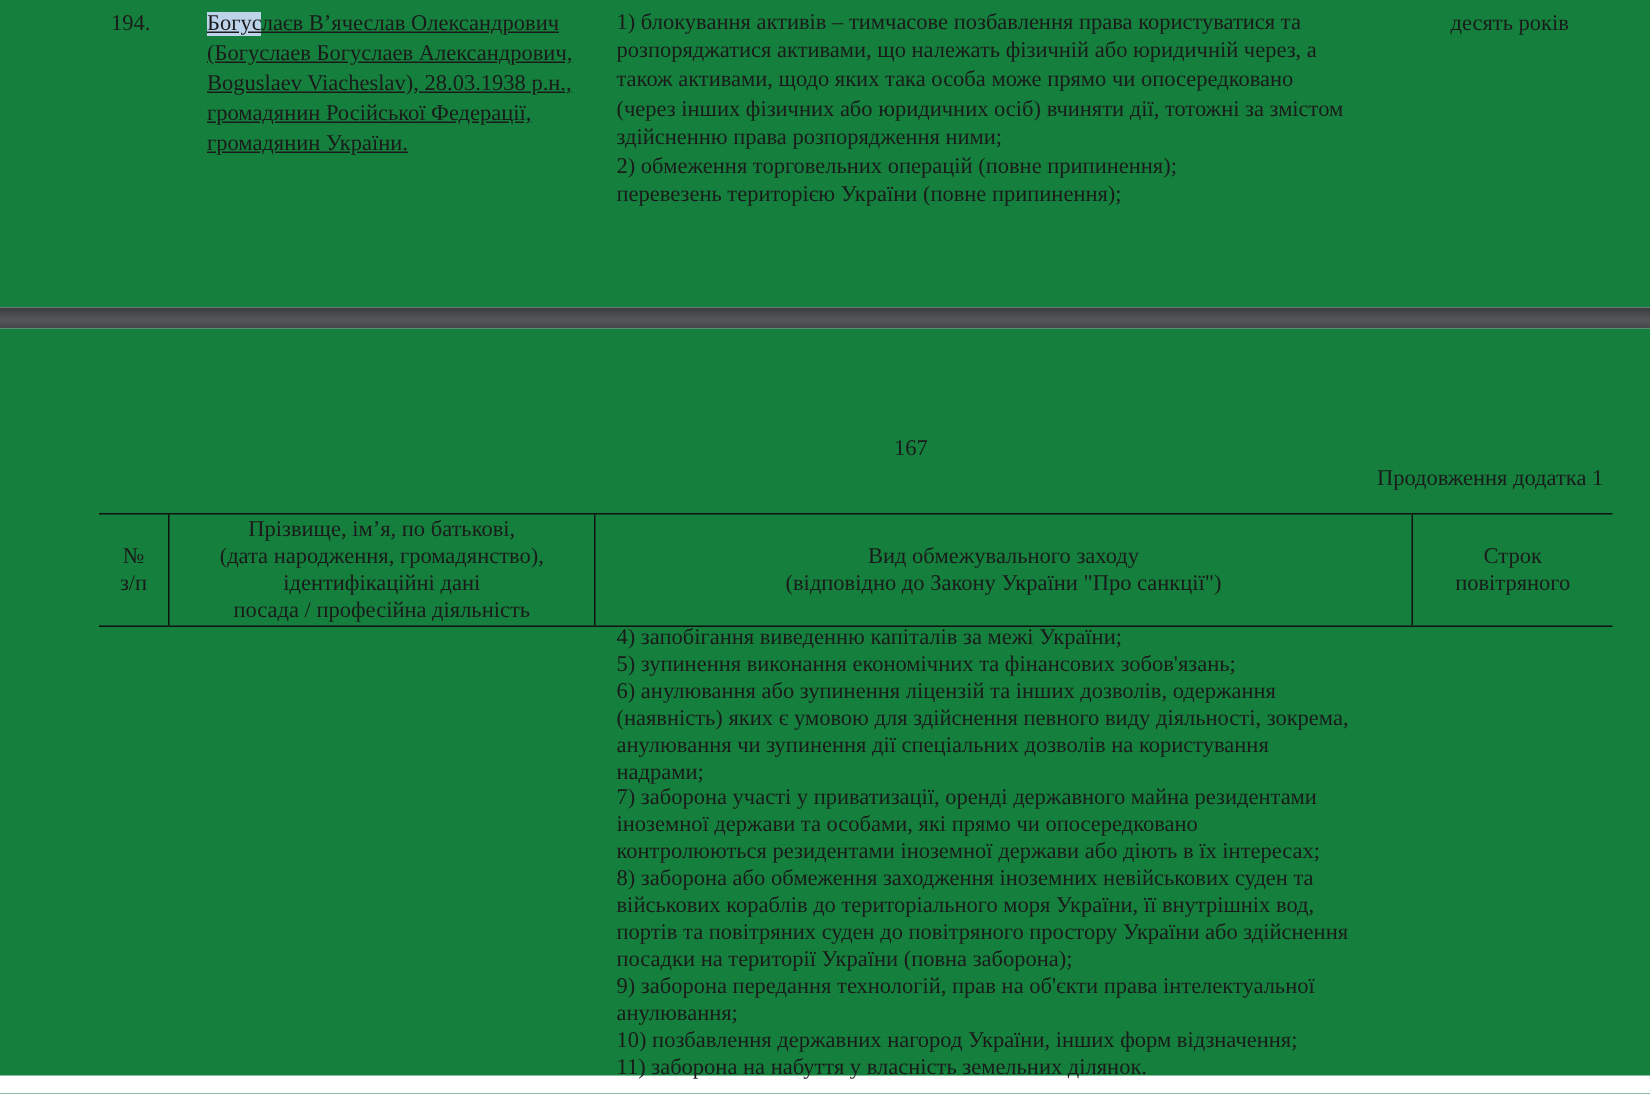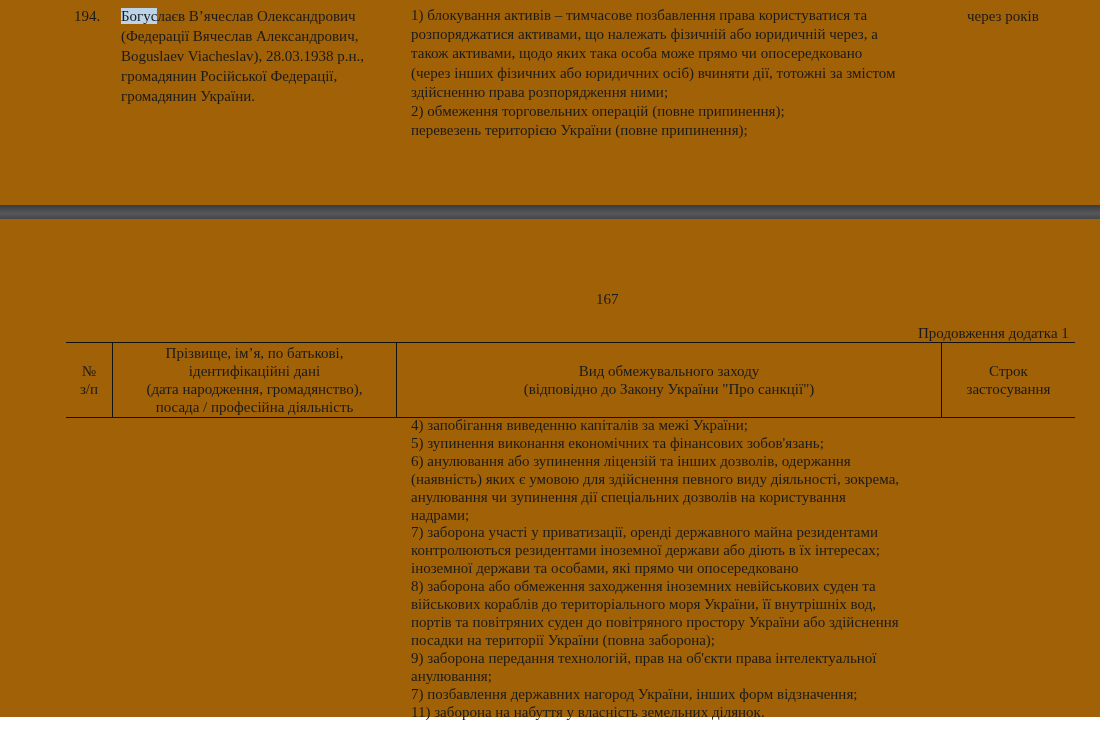--- a/index.html
+++ b/index.html
@@ -2,37 +2,37 @@
 <html><head>
 <meta charset="utf-8">
 <style>
   html, body { margin: 0; padding: 0; }
   body {
     width: 1100px; height: 729px; overflow: hidden; position: relative;
     background: #ffffff; color: #1a1a1a;
     font-family: "Liberation Serif", "DejaVu Serif", serif;
     font-size: 15px;
   }
-  .page { position: absolute; left: 0; width: 1100px; background: #a16207; }
+  .page { position: absolute; left: 0; width: 1100px; background: #15803d; }
   .page-top { top: 0; height: 205px; }
   .page-bottom { top: 219px; height: 498px; }
 
   .divider {
     position: absolute; left: 0; top: 205px; width: 1100px; height: 14px;
     background: linear-gradient(to bottom, #3a3b3e 0%, #4e5054 45%, #55575b 60%, #44464a 100%);
   }
 
   .row-num { position: absolute; left: 74px; top: 6px; line-height: 20px; }
-  .person { position: absolute; left: 121px; top: 6px; width: 280px; line-height: 20px; }
+  .person { position: absolute; left: 138px; top: 6px; width: 280px; line-height: 20px; text-decoration: underline; }
   .person .hl { background: #bcd3ea; }
   .measures { position: absolute; left: 411px; top: 6px; width: 540px; line-height: 19.2px; }
   .term { position: absolute; left: 967px; top: 6px; line-height: 20px; }
 
   .page-number { position: absolute; left: 596px; top: 70px; line-height: 20px; }
-  .continuation { position: absolute; left: 918px; top: 104px; line-height: 20px; }
+  .continuation { position: absolute; left: 918px; top: 90px; line-height: 20px; }
 
   .hdr-table {
     position: absolute; left: 66px; top: 123px; width: 1009px; height: 74px;
     border-top: 1.6px solid #111; border-bottom: 1.6px solid #111;
     display: flex;
   }
   .hdr-cell {
     display: flex; align-items: center; justify-content: center; text-align: center;
     line-height: 18px; box-sizing: border-box;
   }
@@ -46,86 +46,86 @@
   .item-line { display: block; white-space: nowrap; }
 </style>
 </head>
 <body>
 
 <div class="page page-top">
   <div class="row-num">194.</div>
 
   <div class="person">
     <span class="item-line"><span class="hl">Богус</span><span>лаєв В’ячеслав Олександрович</span></span>
-    <span class="item-line">(Федерації Вячеслав Александрович,</span>
+    <span class="item-line">(Богуслаев Богуслаев Александрович,</span>
     <span class="item-line">Boguslaev Viacheslav), 28.03.1938 р.н.,</span>
     <span class="item-line">громадянин Російської Федерації,</span>
     <span class="item-line">громадянин України.</span>
   </div>
 
   <div class="measures">
     <span class="item-line">1) блокування активів – тимчасове позбавлення права користуватися та</span>
     <span class="item-line">розпоряджатися активами, що належать фізичній або юридичній через, а</span>
     <span class="item-line">також активами, щодо яких така особа може прямо чи опосередковано</span>
     <span class="item-line">(через інших фізичних або юридичних осіб) вчиняти дії, тотожні за змістом</span>
     <span class="item-line">здійсненню права розпорядження ними;</span>
     <span class="item-line">2) обмеження торговельних операцій (повне припинення);</span>
     <span class="item-line">перевезень територією України (повне припинення);</span>
   </div>
 
-  <div class="term">через років</div>
+  <div class="term">десять років</div>
 </div>
 
 <div class="divider"></div>
 
 <div class="page page-bottom">
   <div class="page-number">167</div>
   <div class="continuation">Продовження додатка 1</div>
 
   <div class="hdr-table">
     <div class="hdr-cell c1">
       <div class="lines">
         <span>№</span>
         <span>з/п</span>
       </div>
     </div>
     <div class="hdr-cell c2">
       <div class="lines">
         <span>Прізвище, ім’я, по батькові,</span>
+        <span>(дата народження, громадянство),</span>
         <span>ідентифікаційні дані</span>
-        <span>(дата народження, громадянство),</span>
         <span>посада / професійна діяльність</span>
       </div>
     </div>
     <div class="hdr-cell c3">
       <div class="lines">
         <span>Вид обмежувального заходу</span>
         <span>(відповідно до Закону України "Про санкції")</span>
       </div>
     </div>
     <div class="hdr-cell c4">
       <div class="lines">
         <span>Строк</span>
-        <span>застосування</span>
+        <span>повітряного</span>
       </div>
     </div>
   </div>
 
   <div class="body-measures">
     <span class="item-line">4) запобігання виведенню капіталів за межі України;</span>
     <span class="item-line">5) зупинення виконання економічних та фінансових зобов'язань;</span>
     <span class="item-line">6) анулювання або зупинення ліцензій та інших дозволів, одержання</span>
     <span class="item-line">(наявність) яких є умовою для здійснення певного виду діяльності, зокрема,</span>
     <span class="item-line">анулювання чи зупинення дії спеціальних дозволів на користування</span>
     <span class="item-line">надрами;</span>
     <span class="item-line">7) заборона участі у приватизації, оренді державного майна резидентами</span>
+    <span class="item-line">іноземної держави та особами, які прямо чи опосередковано</span>
     <span class="item-line">контролюються резидентами іноземної держави або діють в їх інтересах;</span>
-    <span class="item-line">іноземної держави та особами, які прямо чи опосередковано</span>
     <span class="item-line">8) заборона або обмеження заходження іноземних невійськових суден та</span>
     <span class="item-line">військових кораблів до територіального моря України, її внутрішніх вод,</span>
     <span class="item-line">портів та повітряних суден до повітряного простору України або здійснення</span>
     <span class="item-line">посадки на території України (повна заборона);</span>
     <span class="item-line">9) заборона передання технологій, прав на об'єкти права інтелектуальної</span>
     <span class="item-line">анулювання;</span>
-    <span class="item-line">7) позбавлення державних нагород України, інших форм відзначення;</span>
+    <span class="item-line">10) позбавлення державних нагород України, інших форм відзначення;</span>
     <span class="item-line">11) заборона на набуття у власність земельних ділянок.</span>
   </div>
 </div>
 
 </body></html>

